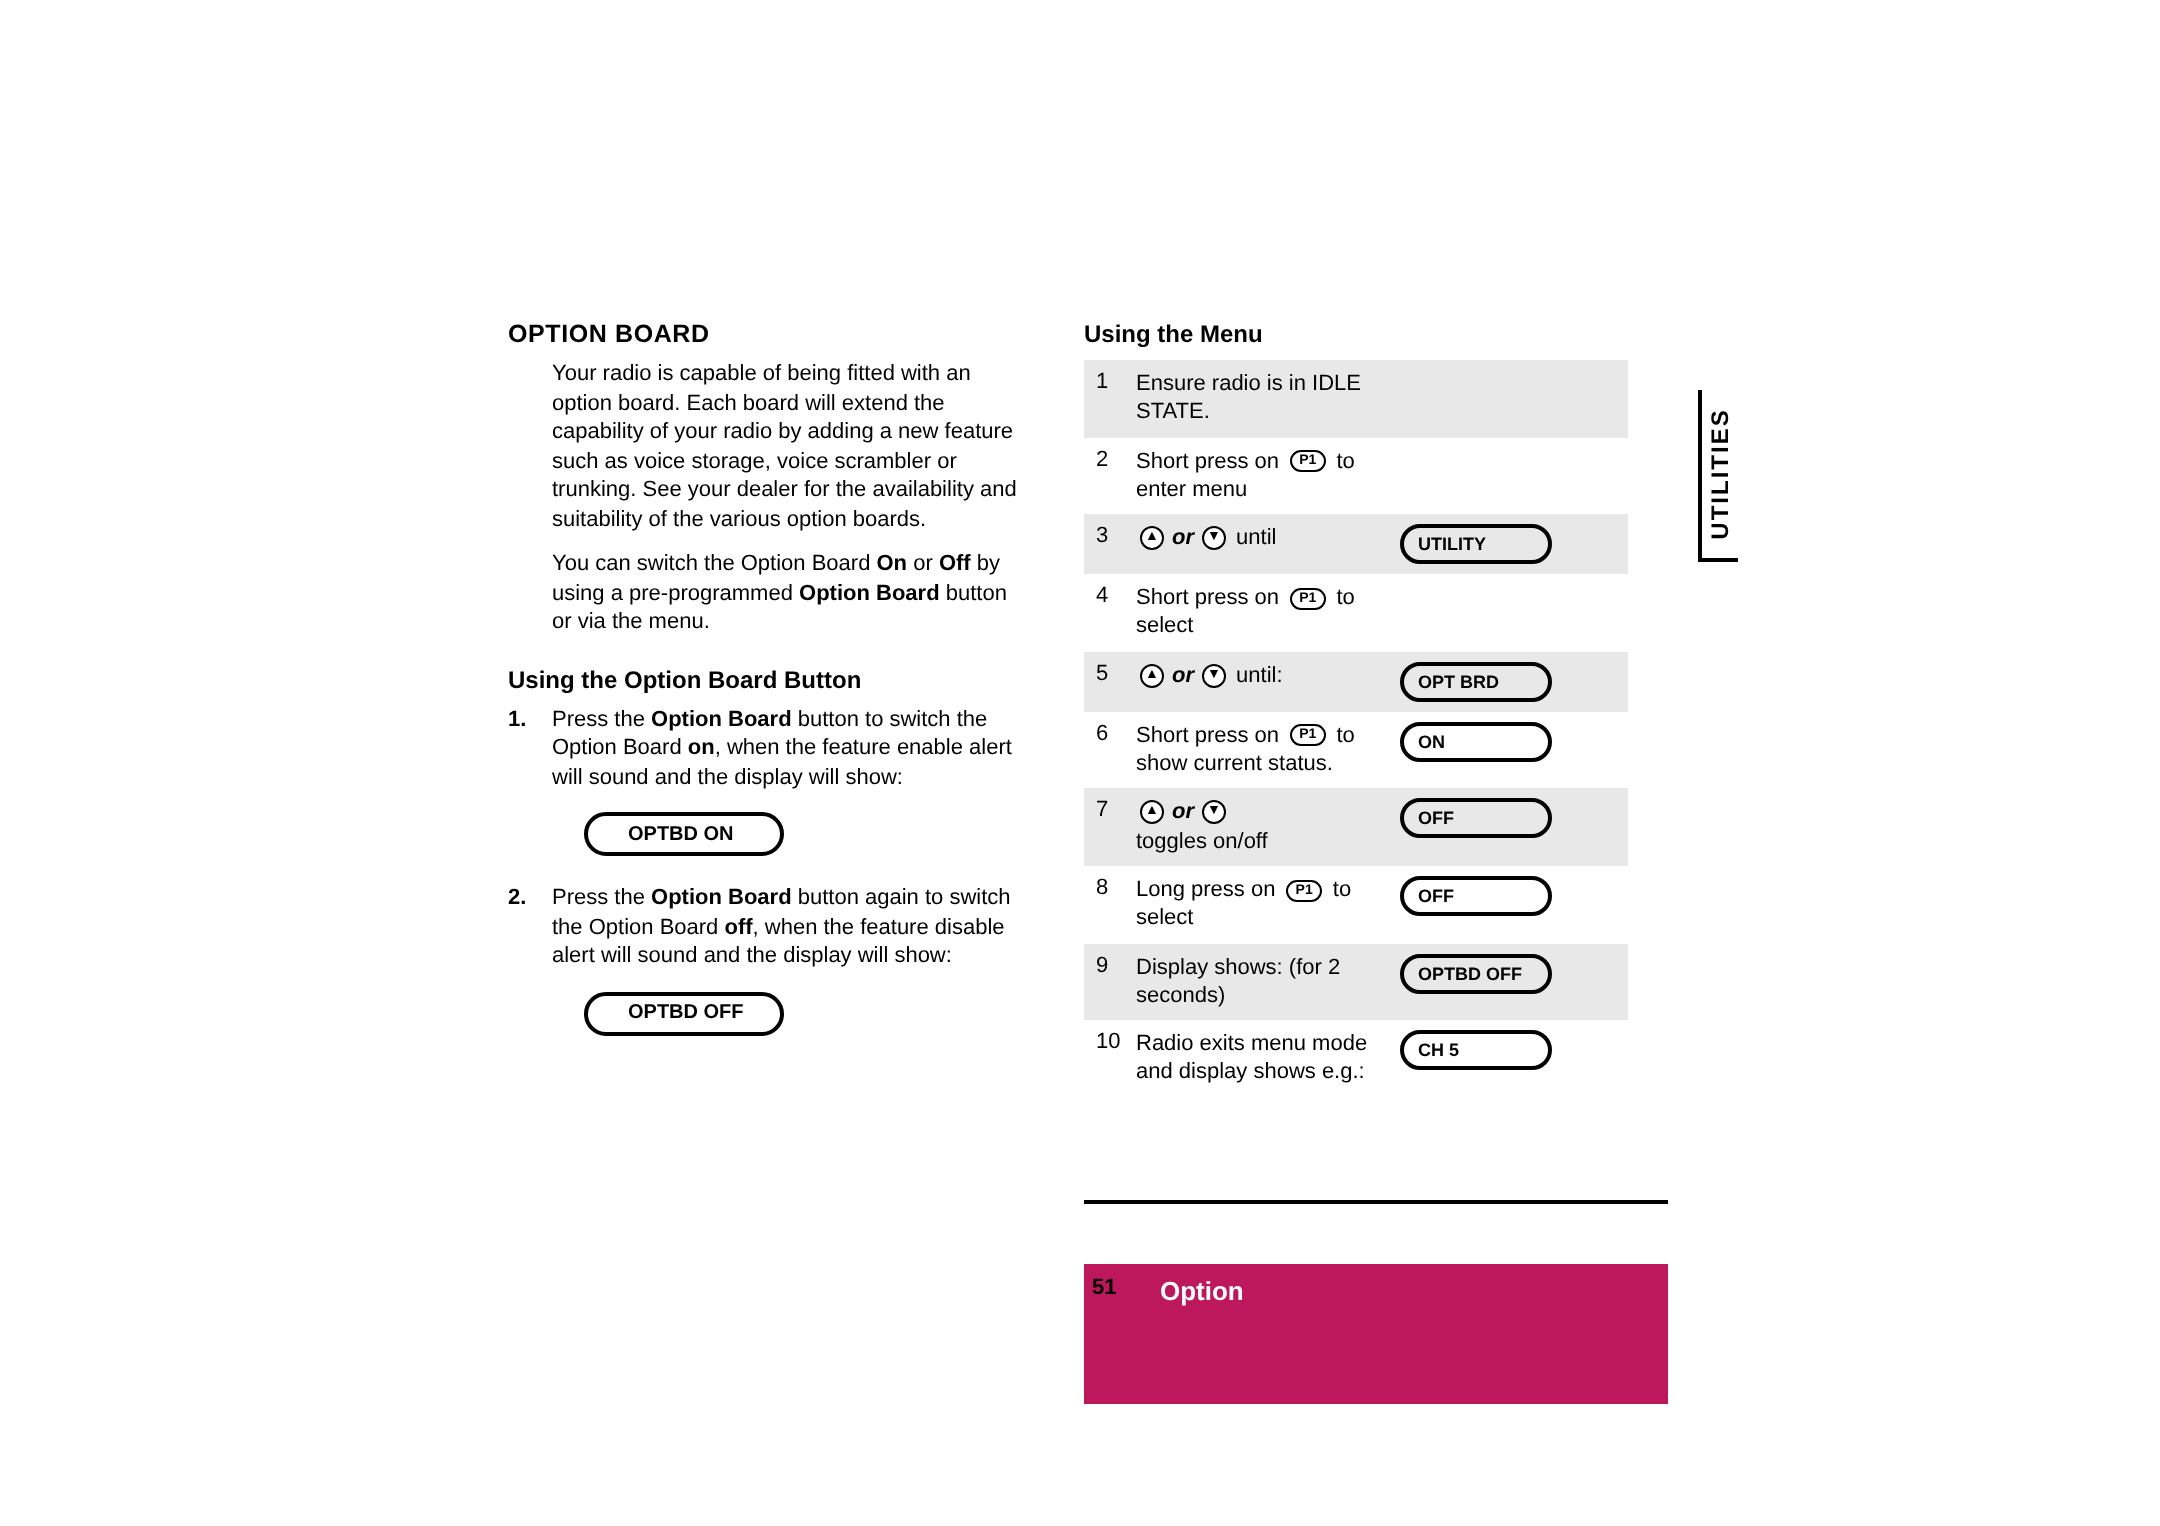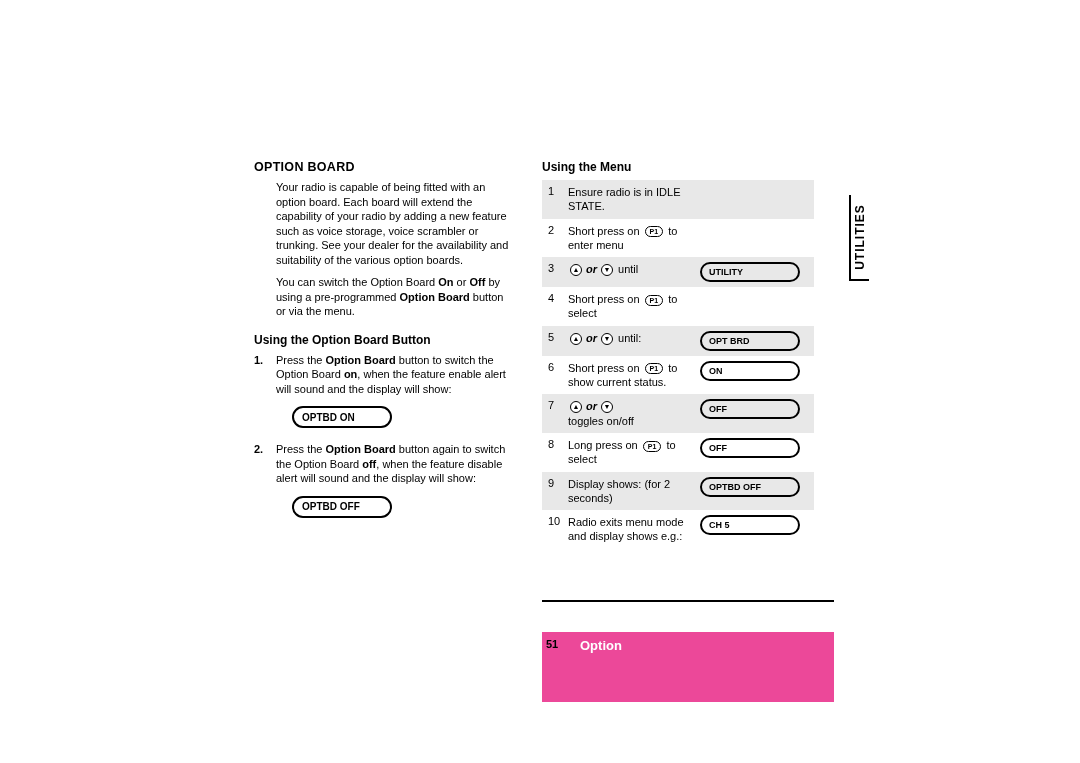--- a/index.html
+++ b/index.html
@@ -31,26 +31,26 @@
   ol.steps li .num { width: 22px; flex-shrink:0; font-weight: bold; }
   ol.steps li .txt { flex: 1; }
   .radio-display {
     width: 100px;
     height: 22px;
     border: 2.5px solid #000;
     border-radius: 11px;
     margin: 8px 0 14px 38px;
     display: flex;
     align-items: center;
-    padding-left: 8px;
+    padding-left: 20px;
     font-size: 10px;
     font-weight: bold;
   }
   .radio-display-sm {
-    width: 100px;
+    width: 76px;
     height: 20px;
     border: 2.5px solid #000;
     border-radius: 10px;
     display: flex;
     align-items: center;
     padding-left: 7px;
     font-size: 9px;
     font-weight: bold;
   }
   
@@ -105,21 +105,21 @@
     font-weight: bold;
     letter-spacing: 1px;
     white-space: nowrap;
   }
   .footer {
     position: absolute;
     left: 542px;
     top: 632px;
     width: 292px;
     height: 70px;
-    background: #ec4899;
+    background: #be185d;
     display: flex;
     align-items: flex-start;
     padding: 6px 16px 0 4px;
   }
   .footer .pnum { font-size: 11px; font-weight: bold; color: #000; width: 34px; }
   .footer .lang { font-size: 13px; font-weight: bold; color: #fff; }
   .sep-line {
     position: absolute;
     left: 542px;
     top: 600px;

